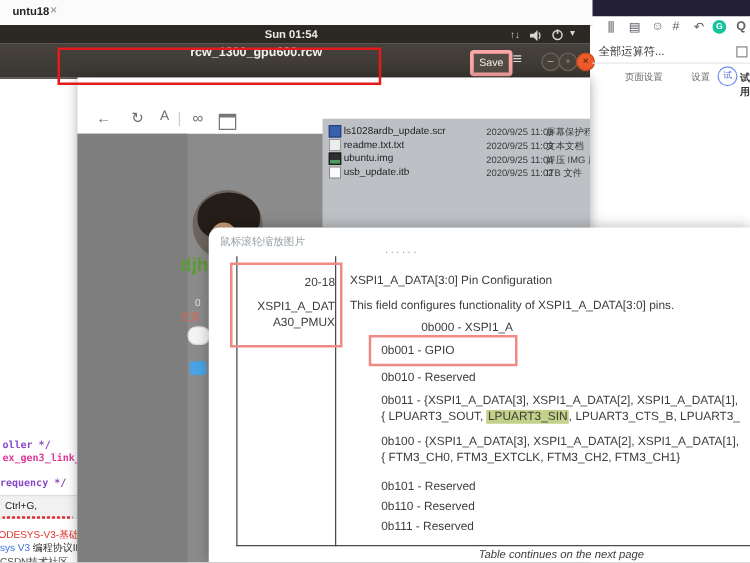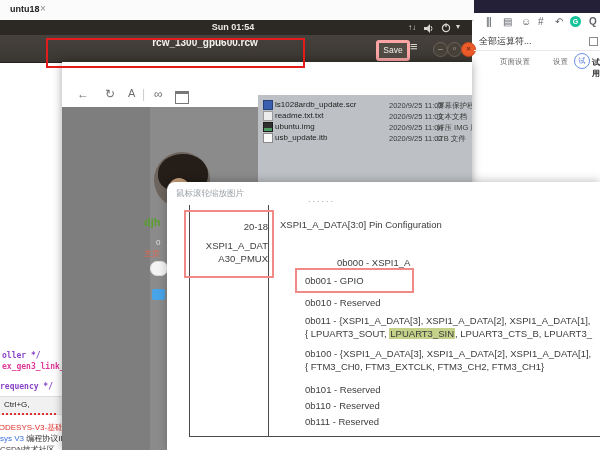--- a/index.html
+++ b/index.html
@@ -40,21 +40,21 @@
   
   .viewer{left:62px;top:62px;width:410px;height:388px;background:#fff;box-shadow:0 0 9px rgba(0,0,0,.35);z-index:3;}
   .vicon{top:25px;font-size:12px;color:#6f6f6f;}
   .vcard{left:113px;top:29px;width:12px;height:9px;border:1px solid #777;border-top:3px solid #777;}
   .overlay{left:0;top:45px;width:410px;height:343px;background:#8b8b8b;}
   .overlayL{left:0;top:45px;width:88px;height:343px;background:#7e7e7e;}
   
   .avatar{left:154px;top:152px;width:56px;height:56px;border-radius:50%;background:#6d655d;overflow:hidden;z-index:5;}
   .hair{position:absolute;left:4px;top:2px;width:50px;height:38px;border-radius:50% 50% 42% 42%;background:#241d18;}
   .face{position:absolute;left:14px;top:26px;width:22px;height:24px;border-radius:50%;background:#c9a07c;}
-  .pname{left:144px;top:216px;font-size:11px;font-weight:bold;color:#5a9e32;z-index:5;}
+  .pname{left:144px;top:204px;font-size:15px;font-weight:bold;color:#5a9e32;z-index:5;}
   .pcount{left:156px;top:238px;font-size:8px;color:#e3e3e3;z-index:5;}
   .phome{left:144px;top:248px;font-size:8px;color:#e2654a;z-index:5;}
   .ppill{left:150px;top:261px;width:16px;height:13px;border-radius:7px;background:#f4f4f4;border:1px solid #dcdcdc;z-index:5;}
   .pblue{left:152px;top:289px;width:13px;height:11px;border-radius:2px;background:#48a4e8;z-index:5;}
   
   .fpanel{left:258px;top:95px;width:214px;height:87px;background:#bdc1c5;overflow:hidden;z-index:6;}
   .frow{position:absolute;left:0;width:214px;height:11px;}
   .ficon{position:absolute;left:5px;top:1px;width:8px;height:8px;}
   .fname{position:absolute;left:17px;top:1px;font-size:8px;color:#1d1d1d;white-space:nowrap;}
   .fdate{position:absolute;left:131px;top:1.5px;font-size:7.5px;color:#3a3a3a;white-space:nowrap;text-align:right;}
@@ -194,26 +194,28 @@
     <div class="abs tline" style="left:22px;top:23px;width:1px;height:232px;"></div>
     <div class="abs tline" style="left:101px;top:23px;width:1px;height:232px;"></div>
     <div class="abs tline" style="left:22px;top:254px;width:411px;height:1px;"></div>
 
     <div class="abs ttext tcell" style="top:39px;">20-18</div>
     <div class="abs ttext tcell" style="top:58px;">XSPI1_A_DAT</div>
     <div class="abs ttext tcell" style="top:71px;">A30_PMUX</div>
     <div class="abs softbox" style="left:17px;top:28px;width:86px;height:64px;"></div>
 
     <div class="abs ttext" style="left:113px;top:37px;">XSPI1_A_DATA[3:0] Pin Configuration</div>
+    <div class="abs ttext" style="left:113px;top:57px;">This field configures functionality of XSPI1_A_DATA[3:0] pins.</div>
     <div class="abs ttext" style="left:122px;top:75px;margin-left:48px;">0b000 - XSPI1_A</div>
     <div class="abs ttext" style="left:138px;top:93px;">0b001 - GPIO</div>
     <div class="abs softbox" style="left:128px;top:86px;width:115px;height:21px;"></div>
     <div class="abs ttext" style="left:138px;top:115px;">0b010 - Reserved</div>
     <div class="abs ttext" style="left:138px;top:133px;">0b011 - {XSPI1_A_DATA[3], XSPI1_A_DATA[2], XSPI1_A_DATA[1],</div>
     <div class="abs ttext" style="left:138px;top:146px;"><span>{ LPUART3_SOUT, </span><span class="hl">LPUART3_SIN</span><span>, LPUART3_CTS_B, LPUART3_</span></div>
     <div class="abs ttext" style="left:138px;top:166px;">0b100 - {XSPI1_A_DATA[3], XSPI1_A_DATA[2], XSPI1_A_DATA[1],</div>
     <div class="abs ttext" style="left:138px;top:179px;">{ FTM3_CH0, FTM3_EXTCLK, FTM3_CH2, FTM3_CH1}</div>
     <div class="abs ttext" style="left:138px;top:202px;">0b101 - Reserved</div>
     <div class="abs ttext" style="left:138px;top:218px;">0b110 - Reserved</div>
     <div class="abs ttext" style="left:138px;top:234px;">0b111 - Reserved</div>
+    <div class="abs tfoot">Table continues on the next page</div>
   </div>
 
 </div>
 
 </body></html>

